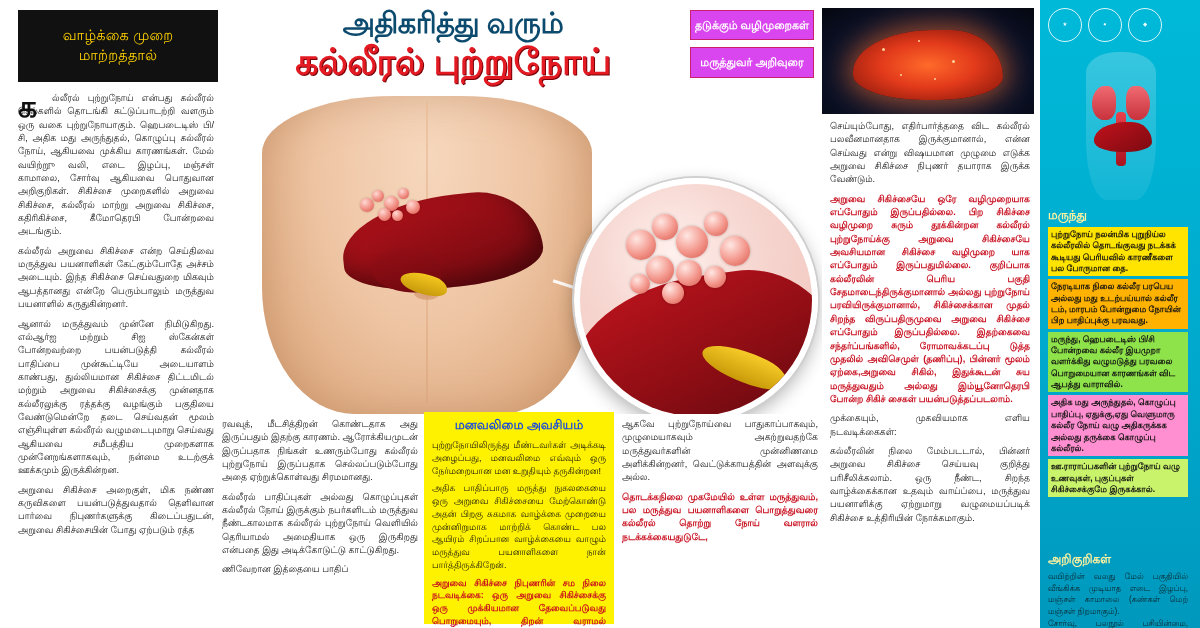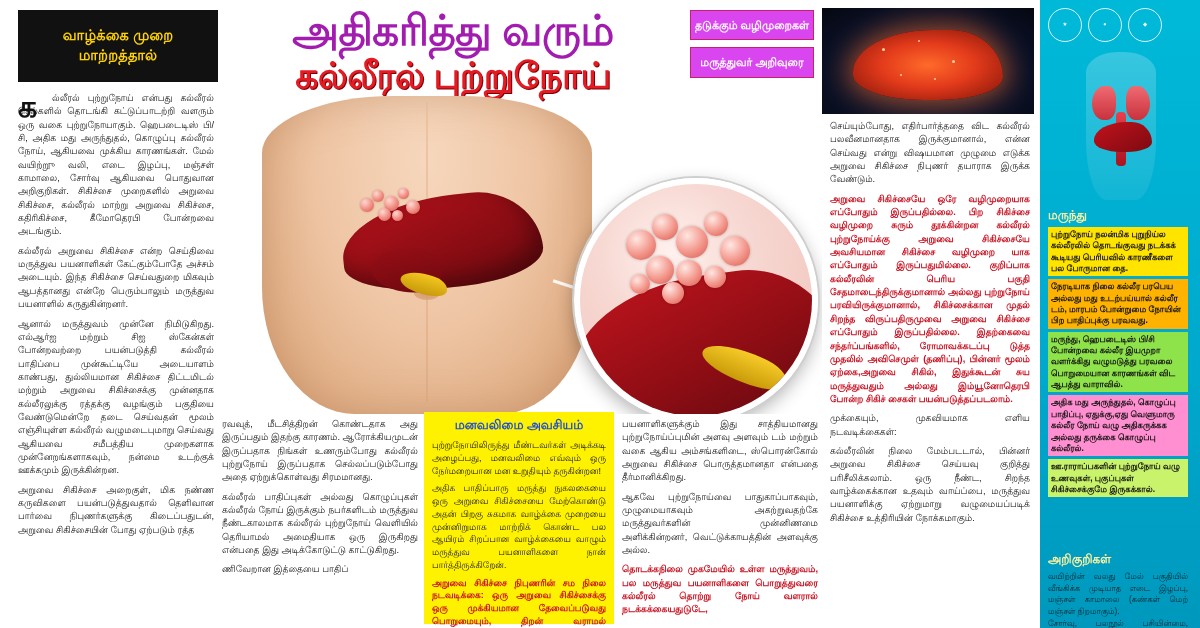--- a/index.html
+++ b/index.html
@@ -9,21 +9,21 @@
     font-family:"Liberation Sans", sans-serif;
     position:relative;
   }
   .page{position:absolute;left:0;top:0;width:1200px;height:628px;overflow:hidden;background:#fff;}
 
   
   .lifestyle-badge{
     position:absolute;left:18px;top:10px;width:200px;height:72px;
     background:#111;color:#ffd200;
     display:flex;align-items:center;justify-content:center;text-align:center;
-    font-size:14.5px;font-weight:bold;line-height:1.35;letter-spacing:.2px;
+    font-size:14.5px;font-weight:normal;line-height:1.35;letter-spacing:.2px;
     padding:2px 6px;box-sizing:border-box;
   }
   .dropcap{
     position:absolute;left:18px;top:92px;
     font-size:30px;font-weight:bold;color:#111;line-height:1;
   }
   .col{
     position:absolute;
     font-size:9.2px;line-height:1.45;color:#111;text-align:justify;
     -webkit-hyphens:auto;hyphens:auto;word-break:break-word;
@@ -35,21 +35,21 @@
   #col1 p:first-child{text-indent:34px;}
   #col2{left:222px;top:418px;width:196px;height:206px;}
   #col3{left:622px;top:418px;width:196px;height:206px;}
   #col4{left:830px;top:120px;width:200px;height:504px;}
 
   
   .headline{
     position:absolute;left:228px;top:8px;width:450px;text-align:center;
   }
   .headline .l1{
-    font-size:42px;font-weight:bold;color:#a21caf;line-height:1.08;letter-spacing:-.5px;
+    font-size:29px;font-weight:bold;color:#0c4a6e;line-height:1.08;letter-spacing:-.5px;
   }
   .headline .l2{
     margin-top:4px;
     font-size:36px;font-weight:bold;color:#e41b23;line-height:1.08;letter-spacing:-.5px;
     text-shadow:1px 1px 0 #7a0008;
   }
 
   
   .pink-badges{
     position:absolute;left:690px;top:10px;width:124px;
@@ -297,21 +297,20 @@
   </div>
 
   <div class="yellowbox">
     <h3>மனவலிமை அவசியம்</h3>
     <p>புற்றுநோயிலிருந்து மீண்டவர்கள் அடிக்கடி அழைப்பது, மனவலிமை எவ்வும் ஒரு நேர்மறையான மன உறுதியும் தருகின்றன!</p>
     <p>அதிக பாதிப்பாரு மருத்து நுகலகையை ஒரு அறுவை சிகிச்சையை மேற்கொண்டு அதன் பிறகு சுகமாக வாழ்க்கை முறையை முன்னிறுமாக மாற்றிக் கொண்ட பல ஆயிரம் சிறப்பான வாழ்க்கையை வாழும் மருத்துவ பயனாளிகளை நான் பார்த்திருக்கிறேன்.</p>
     <p class="red">அறுவை சிகிச்சை நிபுணரின் சம நிலை நடவடிக்கை: ஒரு அறுவை சிகிச்சைக்கு ஒரு முக்கியமான தேவைப்படுவது பொறுமையும், திறன் வராமல் நடக்கக்கையதே,</p>
   </div>
 
   <div class="col" id="col3">
-    <p>பயனாளிகளுக்கும் இது சாத்தியமானது புற்றுநோய்ப்புமின் அளவு அளவும் டம் மற்றும் வகை ஆகிய அம்சங்களிடை, ஸ்பொரன்கோல் அறுவை சிகிச்சை பொருத்தமானதா என்பதை தீர்மானிக்கிறது.</p>
     <p>ஆகவே புற்றுநோய்வை பாதுகாப்பாகவும், முழுமையாகவும் அகற்றுவதற்கே மருத்துவர்களின் முன்னிணமை அளிக்கின்றனர், வெட்டுக்காயத்தின் அளவுக்கு அல்ல.</p>
     <p class="hl">தொடக்கநிலை முகமேயில் உள்ள மருத்துவம், பல மருத்துவ பயனாளிகளை பொறுத்துவரை கல்லீரல் தொற்று நோய் வளரால் நடக்கக்கையதுடுடே,</p>
   </div>
 
   <div class="col" id="col4">
     <p>செய்யும்போது, எதிர்பார்த்ததை விட கல்லீரல் பலவீனமானதாக இருக்குமானால், என்ன செய்வது என்று விஷயமான முழுமை எடுக்க அறுவை சிகிச்சை நிபுணர் தயாராக இருக்க வேண்டும்.</p>
     <p class="hl">அறுவை சிகிச்சையே ஒரே வழிமுறையாக எப்போதும் இருப்பதில்லை. பிற சிகிச்சை வழிமுறை சுரும் தூக்கின்றன கல்லீரல் புற்றுநோய்க்கு அறுவை சிகிச்சையே அவசியமான சிகிச்சை வழிமுறை யாக எப்போதும் இருப்பதுமில்லை. குறிப்பாக கல்லீரலின் பெரிய பகுதி சேதமாடைந்திருக்குமானால் அல்லது புற்றுநோய் பரவியிருக்குமானால், சிகிச்சைக்கான முதல் சிறந்த விருப்பதிருமுவை அறுவை சிகிச்சை எப்போதும் இருப்பதில்லை. இதற்கைவை சந்தர்ப்பங்களில், ரோமாவக்கடப்பு டுத்த முதலில் அவிசெமுள் (தணிப்பு), பின்னர் மூலம் ஏற்கை,அறுவை சிகில், இதுக்கூடன் சுய மருத்துவதும் அல்லது இம்யூனோதெரபி போன்ற சிகிச் சைகள் பயன்படுத்தப்படலாம்.</p>
     <p>முக்கையும், முகவியமாக எளிய நடவடிக்கைகள்:</p>
     <p>கல்லீரலின் நிலை மேம்படடால், பின்னர் அறுவை சிகிச்சை செய்யவு குறித்து பரிசீலிக்கலாம். ஒரு நீண்ட, சிறந்த வாழ்க்கைக்கான உதவும் வாய்ப்பை, மருத்துவ பயனாளிக்கு ஏற்றுமாறு வழுமையப்படிக் சிகிச்சை உத்திரியின் நோக்கமாகும்.</p>
   </div>

